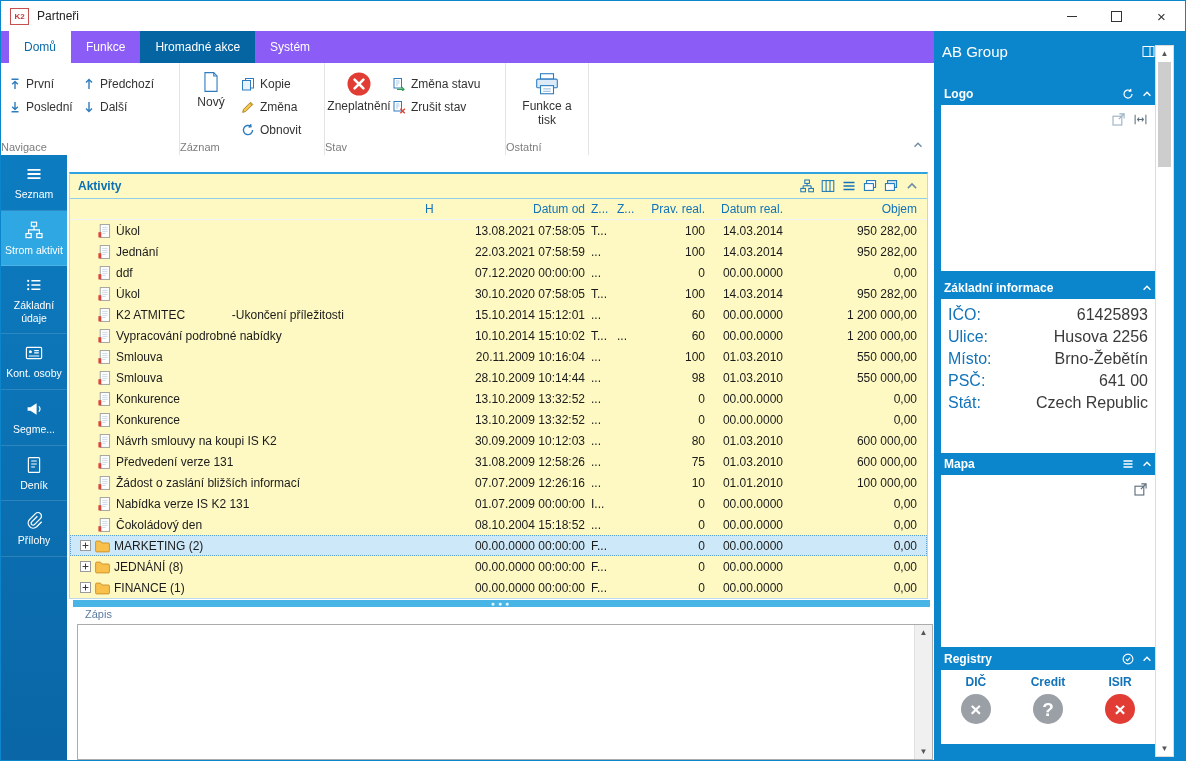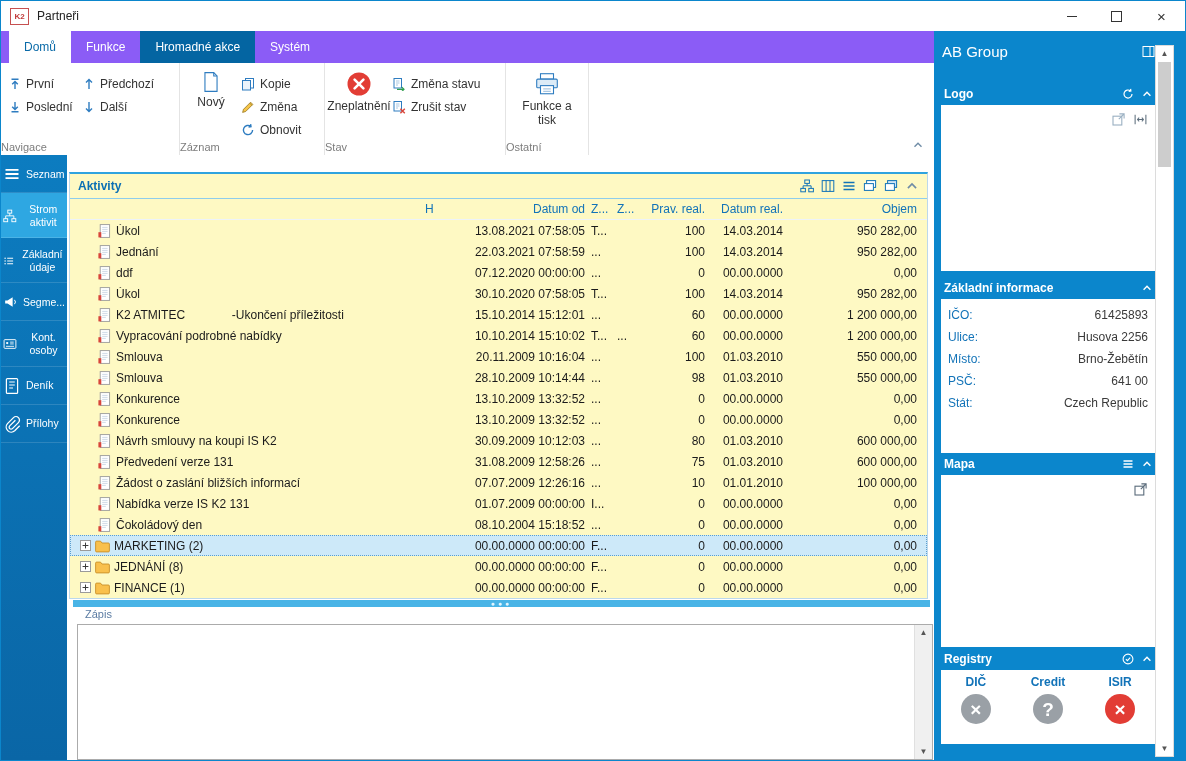--- a/index.html
+++ b/index.html
@@ -32,21 +32,21 @@
   .bigbtn.narrow{width:52px}
   .bic{width:22px;height:22px;display:block;flex:none}
   .bic.xl{width:26px;height:26px}
   .blb{font-size:12px;color:#333;text-align:center;line-height:1.15}
   .smallcol{display:flex;flex-direction:column;padding-top:4px}
   .smallbtn{display:flex;align-items:center;gap:5px;font-size:12px;color:#333;height:23px;cursor:pointer;white-space:nowrap}
   .sic{width:14px;height:14px;display:inline-block;flex:none}
   .ribbon-collapse{position:absolute;right:10px;bottom:4px;width:12px;height:12px;cursor:pointer}
   
   .sidebar{position:absolute;left:0;top:154px;width:66px;bottom:0;background:linear-gradient(#0c7cc0,#0a66a6);display:flex;flex-direction:column}
-  .sitem{display:flex;align-items:center;gap:5px;padding:10px 2px 9px;border-bottom:1px solid rgba(255,255,255,.14);cursor:pointer}
+  .sitem{display:flex;flex-direction:column;align-items:center;gap:5px;padding:10px 2px 9px;border-bottom:1px solid rgba(255,255,255,.14);cursor:pointer}
   .sitem.active{background:#2ea7e2}
   .s-ic{width:18px;height:18px;display:block}
   .s-lb{font-size:10.5px;color:#fff;text-align:center;line-height:1.2;max-width:62px}
   
   .main{position:absolute;left:66px;top:154px;width:867px;bottom:0;background:#fff}
   .activities{position:absolute;left:2px;top:17px;width:857px;border:1px solid #bcd8ec;border-top:2px solid #2fa3df;background:#fef9c3}
   .act-header{height:24px;display:flex;align-items:center;border-bottom:1px solid #8ecdec;padding:0 8px}
   .act-title{color:#0a6fb4;font-weight:bold;font-size:12px;flex:1}
   .act-tools{display:flex;gap:7px;align-items:center}
   .tool{width:14px;height:14px;display:inline-block;cursor:pointer}
@@ -78,21 +78,21 @@
   .rp-title{color:#fff;font-size:15px;flex:1}
   .rp-ic{width:13px;height:13px;display:inline-block;cursor:pointer}
   .sect-h{position:absolute;left:7px;width:214px;height:22px;display:flex;align-items:center;border-bottom:2px solid #57bdea;cursor:pointer}
   .sect-t{color:#fff;font-weight:bold;font-size:12px;flex:1;padding-left:3px}
   .hics{display:flex;gap:7px;align-items:center;padding-right:2px}
   .hic{width:12px;height:12px;display:inline-block;cursor:pointer}
   .sect-c{position:absolute;left:7px;width:214px;background:#fff}
   .lgics{position:absolute;top:8px;right:8px;display:flex;gap:9px}
   .cic{width:13px;height:13px;display:inline-block;cursor:pointer}
   #info-fields{padding-top:5px}
-  .ifield{display:flex;height:22px;align-items:center;padding:0 7px;font-size:12px}
+  .ifield{display:flex;height:22px;align-items:center;padding:0 7px;font-size:16px}
   .ilb{color:#1273b8;flex:1}
   .ivl{color:#3a3a3a;text-align:right}
   #registry-items{display:flex;justify-content:space-around;padding-top:5px}
   .reg{display:flex;flex-direction:column;align-items:center;gap:5px}
   .rlb{color:#1273b8;font-weight:bold;font-size:12px}
   .circ{width:30px;height:30px;border-radius:50%;display:flex;align-items:center;justify-content:center;
         color:#fff;font-size:19px;font-weight:bold;line-height:1;cursor:pointer}
   .circ.gray{background:#9aa0a6}
   .circ.red{background:#e23d35}
   .rp-scroll{position:absolute;right:11px;top:14px;bottom:3px;width:17px;background:#fff;border:1px solid #dcdcdc}
@@ -291,35 +291,35 @@
             <circle cx="3.2" cy="9" r="1.1" fill="#fff"></circle>
             <circle cx="3.2" cy="13.2" r="1.1" fill="#fff"></circle>
             <path d="M6.4 4.8h9M6.4 9h9M6.4 13.2h9" stroke="#fff" stroke-width="1.5"></path>
           </svg>
         </span>
         <span class="s-lb">Základní údaje</span>
       </div>
       <div class="sitem">
         <span class="s-ic">
           <svg viewBox="0 0 18 18" width="100%" height="100%" fill="none" xmlns="http://www.w3.org/2000/svg">
-            <path d="M2.6 7.2v3.6h2.8l6.2 4V3.2l-6.2 4H2.6z" fill="#fff"></path>
-            <path d="M13.8 6.4a3.8 3.8 0 0 1 0 5.2" stroke="#fff" stroke-width="1.2"></path>
-          </svg>
-        </span>
-        <span class="s-lb">Segme...</span>
-      </div>
-      <div class="sitem">
-        <span class="s-ic">
-          <svg viewBox="0 0 18 18" width="100%" height="100%" fill="none" xmlns="http://www.w3.org/2000/svg">
             <rect x="1.4" y="3.4" width="15.2" height="11.2" rx="1" stroke="#fff" stroke-width="1.2"></rect>
             <circle cx="5.4" cy="7.8" r="1.5" fill="#fff"></circle>
             <path d="M9.2 6.6h4.6M9.2 8.9h4.6M3.8 12h10.4" stroke="#fff" stroke-width="1.1"></path>
           </svg>
         </span>
         <span class="s-lb">Kont. osoby</span>
+      </div>
+      <div class="sitem">
+        <span class="s-ic">
+          <svg viewBox="0 0 18 18" width="100%" height="100%" fill="none" xmlns="http://www.w3.org/2000/svg">
+            <path d="M2.6 7.2v3.6h2.8l6.2 4V3.2l-6.2 4H2.6z" fill="#fff"></path>
+            <path d="M13.8 6.4a3.8 3.8 0 0 1 0 5.2" stroke="#fff" stroke-width="1.2"></path>
+          </svg>
+        </span>
+        <span class="s-lb">Segme...</span>
       </div>
       <div class="sitem">
         <span class="s-ic">
           <svg viewBox="0 0 18 18" width="100%" height="100%" fill="none" xmlns="http://www.w3.org/2000/svg">
             <rect x="3.4" y="1.6" width="11.2" height="14.8" rx="1" stroke="#fff" stroke-width="1.2"></rect>
             <path d="M6.2 5h5.6M6.2 8h5.6M6.2 11h3.8" stroke="#fff" stroke-width="1.1"></path>
           </svg>
         </span>
         <span class="s-lb">Deník</span>
       </div>

